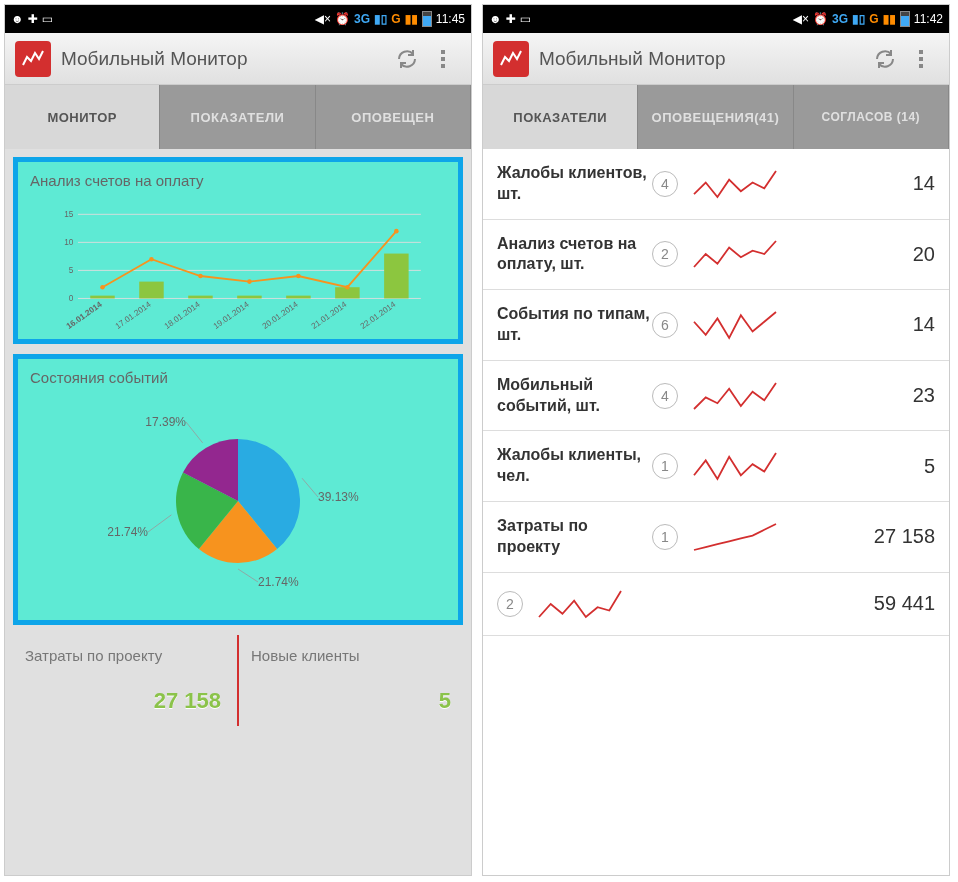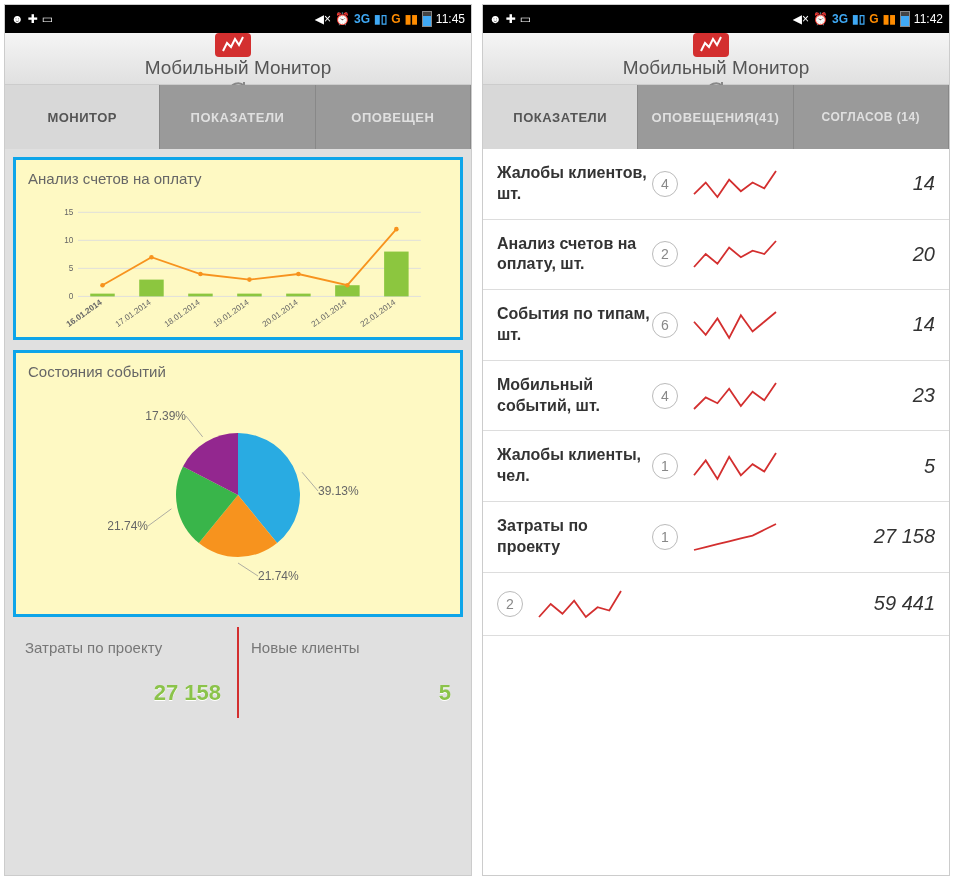--- a/index.html
+++ b/index.html
@@ -6,35 +6,35 @@
   body { background: #fff; font-family: Arial, sans-serif; display: flex; gap: 10px; padding: 4px; }
   .phone { width: 468px; height: 872px; background: #e8e8e8; display: flex; flex-direction: column; border: 1px solid #ccc; }
   
   .status-bar { height: 28px; background: #000; color: #fff; display: flex; align-items: center; padding: 0 6px; font-size: 12px; justify-content: space-between; }
   .status-left { display: flex; gap: 4px; align-items: center; }
   .status-right { display: flex; gap: 4px; align-items: center; }
   .status-right .net1 { color: #3fa9f5; font-weight: bold; }
   .status-right .net2 { color: #ff8c00; font-weight: bold; }
   .status-right .battery { display: inline-block; width: 10px; height: 16px; background: linear-gradient(to top, #3fa9f5 70%, #444 70%); border: 1px solid #888; }
   
-  .app-bar { height: 52px; background: linear-gradient(#f5f5f5, #e0e0e0); display: flex; align-items: center; padding: 0 10px; border-bottom: 1px solid #ccc; flex-direction: column; }
+  .app-bar { height: 52px; background: linear-gradient(#f5f5f5, #e0e0e0); display: flex; align-items: center; padding: 0 10px; border-bottom: 1px solid #ccc; }
   .app-icon { width: 36px; height: 36px; background: #d32f2f; border-radius: 4px; display: flex; align-items: center; justify-content: center; color: #fff; font-weight: bold; margin-right: 10px; }
   .app-title { flex: 1; font-size: 19px; color: #555; }
   .refresh-btn, .menu-btn { width: 36px; height: 36px; display: flex; align-items: center; justify-content: center; color: #888; cursor: pointer; }
   .menu-btn { flex-direction: column; gap: 3px; }
   .menu-btn span { width: 4px; height: 4px; background: #888; }
   
   .tabs { height: 64px; background: #9a9a9a; display: flex; }
   .tab { flex: 1; display: flex; align-items: center; justify-content: center; color: #e0e0e0; font-size: 13px; font-weight: bold; letter-spacing: 0.5px; cursor: pointer; border-right: 1px solid #888; }
   .tab.active { background: #d8d8d8; color: #555; }
   
   .content { flex: 1; overflow: hidden; background: #e0e0e0; padding: 8px; }
   .content.white { background: #fff; padding: 0; }
   
-  .card { background: #fef9c3; border: 3px solid #0ea5e9; margin-bottom: 10px; }
+  .card { background: #5eead4; border: 5px solid #0ea5e9; margin-bottom: 10px; }
   .card-title { padding: 10px 12px; font-size: 15px; color: #666; }
   .chart-area { padding: 8px 12px 4px; }
   
   .bar-chart { position: relative; height: 140px; }
   .bar-chart svg { width: 100%; height: 100%; }
   
   .pie-area { text-align: center; padding: 10px 0 20px; }
   .pie-area svg { width: 260px; height: 190px; }
   .pie-label { font-size: 12px; fill: #666; }
   
@@ -42,21 +42,21 @@
   .bottom-card { flex: 1; padding: 12px; position: relative; }
   .bottom-card.left { border-right: 2px solid #d32f2f; }
   .bottom-card .label { color: #777; font-size: 15px; margin-bottom: 24px; }
   .bottom-card .value { color: #8bc34a; font-size: 22px; font-weight: bold; text-align: right; text-shadow: 0 1px 0 #fff; }
   .bottom-card.left .value { text-align: right; padding-right: 4px; }
   
   .indicator-row { display: flex; align-items: center; padding: 14px 14px; border-bottom: 1px solid #ddd; background: #fff; }
   .ind-name { flex: 0 0 155px; font-size: 16px; color: #333; line-height: 1.3; font-weight: bold; }
   .ind-badge { width: 26px; height: 26px; border: 1px solid #bbb; border-radius: 50%; display: flex; align-items: center; justify-content: center; font-size: 14px; color: #888; margin-right: 12px; }
   .ind-spark { width: 90px; height: 34px; margin-right: 10px; }
-  .ind-value { flex: 1; text-align: right; font-size: 20px; color: #333; font-style: italic; }
+  .ind-value { flex: 1; text-align: right; font-size: 20px; color: #333; }
   
   .axis-label { font-size: 9px; fill: #666; }
 </style>
 </head>
 <body>
 
 <div class="phone">
   <div class="status-bar">
     <div class="status-left">
       <span>☻</span>

